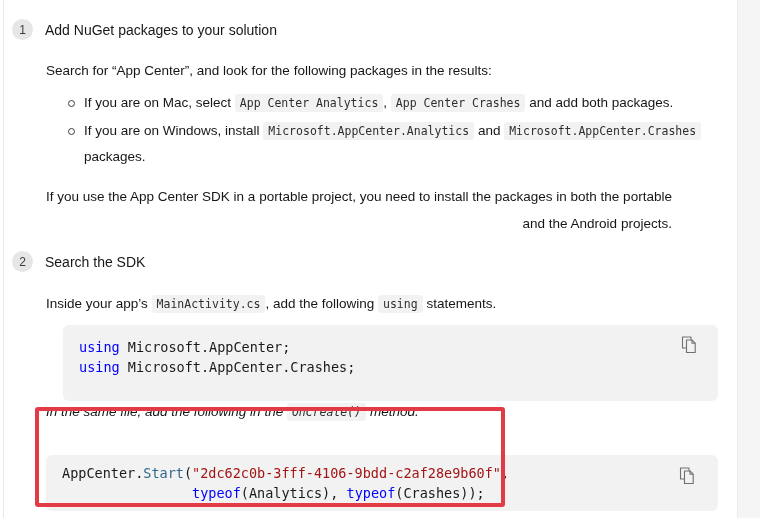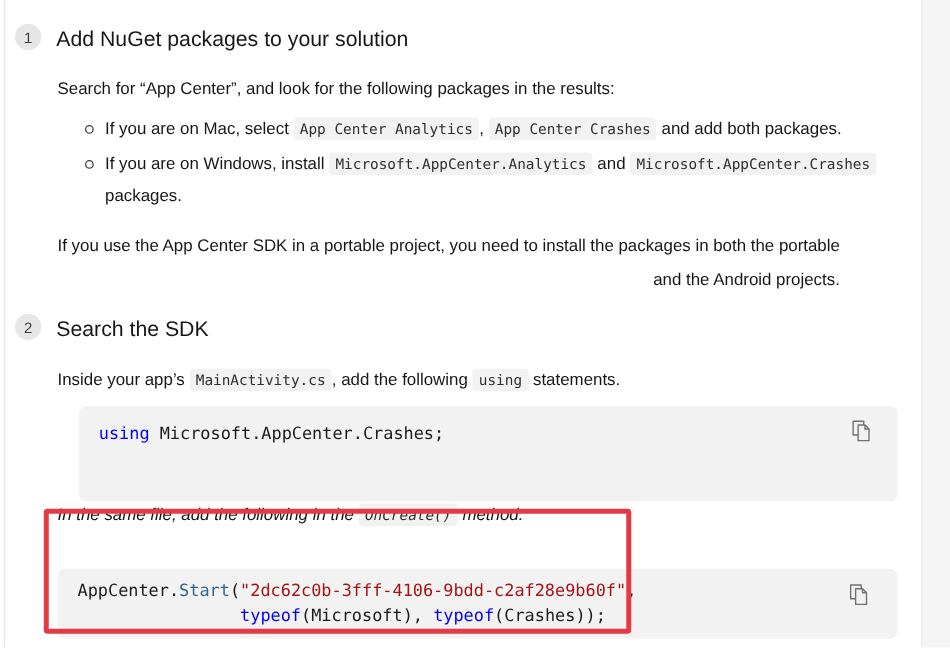--- a/index.html
+++ b/index.html
@@ -12,21 +12,21 @@
   .abs{position:absolute;}
   .rule-left{left:3px;top:0;width:1px;height:518px;background:var(--rule,#e6e6e6);}
   .gutter{left:737px;top:0;width:23px;height:518px;background:var(--rail,#f5f5f5);border-left:1px solid #ececec;box-sizing:border-box;}
   .step-circle{
     width:21px;height:21px;border-radius:50%;
     background:var(--circle_bg,#e6e6e6);color:#3d3d3d;
     display:flex;align-items:center;justify-content:center;
     font-size:12px;
   }
   .para{line-height:26px;white-space:nowrap;text-align:right;}
-  .title{font-size:17px;color:#171717;}
+  .title{font-size:14px;color:#171717;}
   .chip{
     font-family:"DejaVu Sans Mono",monospace;font-size:11.5px;
     background:var(--chip_bg,#f2f2f2);border-radius:3px;
     padding:2px 5px;color:#2e2e2e;white-space:nowrap;
   }
   ul.bullets{list-style:none;margin:0;padding:0;width:660px;}
   ul.bullets li{position:relative;padding-left:38px;line-height:26px;}
   ul.bullets li + li{margin-top:2px;}
   ul.bullets li::before{
     content:"";position:absolute;left:22px;top:10px;width:5px;height:5px;
@@ -83,39 +83,40 @@
   <span>2</span>
 </div>
 <div class="abs title" style="left:45px;top:254px;">Search the SDK</div>
 
 <p class="abs para" style="left:46px;top:277px;">
   <span>Inside your app’s </span><span class="chip">MainActivity.cs</span><span>, add the following </span><span class="chip">using</span><span> statements.</span>
 </p>
 
 <div class="codeblock" style="left:63px;top:325px;width:655px;height:76px;">
   <div style="padding:12px 0 0 16px;">
+    <div class="code-line"><span class="kw">using</span><span> Microsoft.AppCenter;</span></div>
     <div class="code-line"><span class="kw">using</span><span> Microsoft.AppCenter.Crashes;</span></div>
   </div>
   <button class="copy-btn" style="right:20px;top:11px;">
     <svg width="16" height="18" viewBox="0 0 16 18" fill="none" stroke="#707070" stroke-width="1.1" stroke-linejoin="round">
       <rect x="1.5" y="1" width="8.5" height="11" fill="none"></rect>
       <path d="M5.5 4 H11 L14.2 7.2 V16.5 H5.5 Z" fill="#f2f2f2"></path>
       <path d="M11 4 V7.2 H14.2" fill="none"></path>
     </svg>
   </button>
 </div>
 
 <p class="abs para" style="left:46px;top:385px;z-index:2;font-style:italic;">
   <span>In the same file, add the following in the </span><span class="chip">OnCreate()</span><span> method.</span>
 </p>
 
 <div class="codeblock" style="left:46px;top:455px;width:672px;height:56px;">
   <div style="padding:8px 0 0 16px;">
     <div class="code-line"><span>AppCenter.</span><span class="fn">Start</span><span>(</span><span class="str">"2dc62c0b-3fff-4106-9bdd-c2af28e9b60f"</span><span>,</span></div>
-    <div class="code-line"><span>                </span><span class="kw">typeof</span><span>(Microsoft), </span><span class="kw">typeof</span><span>(Crashes));</span></div>
+    <div class="code-line"><span>                </span><span class="kw">typeof</span><span>(Analytics), </span><span class="kw">typeof</span><span>(Crashes));</span></div>
   </div>
   <button class="copy-btn" style="right:22px;top:12px;">
     <svg width="16" height="18" viewBox="0 0 16 18" fill="none" stroke="#707070" stroke-width="1.1" stroke-linejoin="round">
       <rect x="1.5" y="1" width="8.5" height="11" fill="none"></rect>
       <path d="M5.5 4 H11 L14.2 7.2 V16.5 H5.5 Z" fill="#f2f2f2"></path>
       <path d="M11 4 V7.2 H14.2" fill="none"></path>
     </svg>
   </button>
 </div>
 

